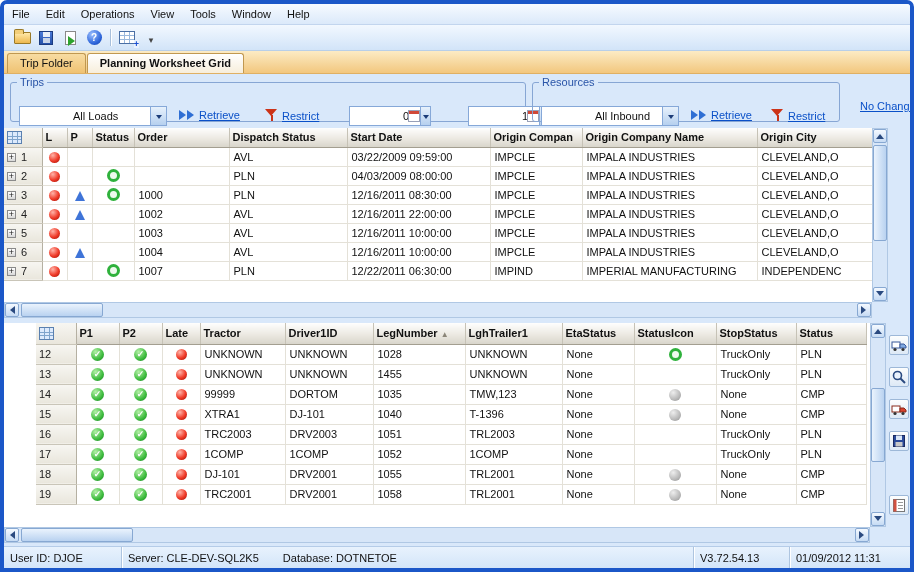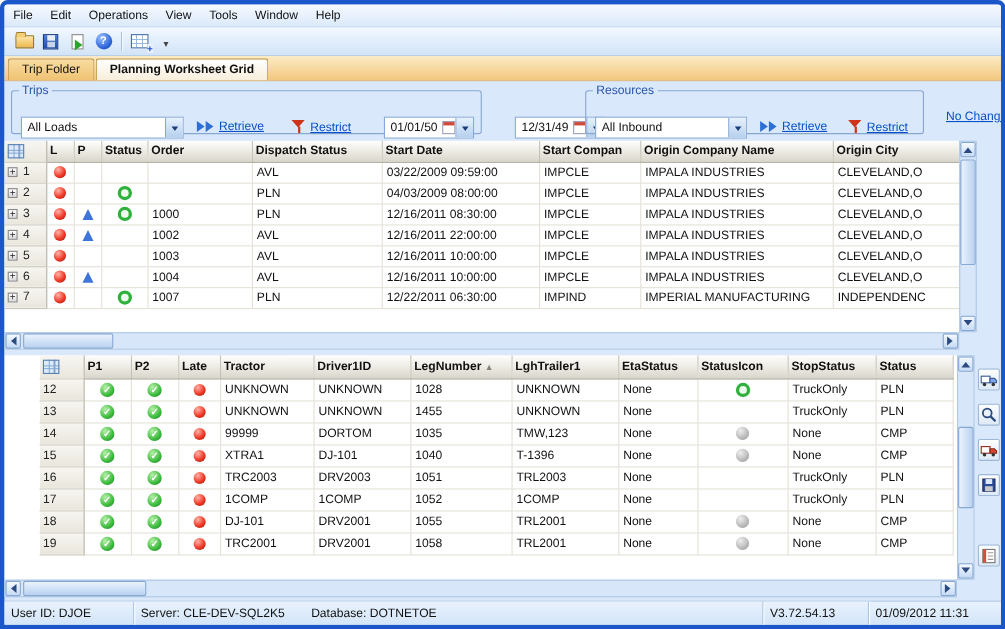--- a/index.html
+++ b/index.html
@@ -37,23 +37,23 @@
   .tabstrip{position:absolute;left:0;top:47px;width:100%;height:23px;display:flex;align-items:flex-end;
     background:linear-gradient(#fcebc4,#f2c77e);border-bottom:1px solid #dfb064;padding-left:3px;}
   .tab{height:20px;padding:3px 12px 0;margin-right:1px;border:1px solid #c09850;border-bottom:none;
     border-radius:3px 3px 0 0;background:linear-gradient(#f8dca2,#efc272);white-space:nowrap;}
   .tab.active{background:linear-gradient(#ffffff,#f7eedb);font-weight:bold;}
 
   
   .filters{position:absolute;left:0;top:70px;width:100%;height:54px;background:#d9e8fa;}
   .group{position:absolute;top:2px;height:46px;margin:0;padding:0;border:1px solid #87a6d4;border-radius:3px;}
   .group legend{margin-left:6px;padding:0 3px;color:#2a55a8;font-size:11px;}
-  .g-trips{left:6px;width:428px;}
+  .g-trips{left:6px;width:516px;}
   .g-res{left:528px;width:308px;}
-  .combo,.datecombo{position:absolute;height:20px;background:#fff;border:1px solid #86a8d8;display:flex;align-items:center;overflow:hidden;}
+  .combo,.datecombo{position:absolute;height:20px;background:#fff;border:1px solid #86a8d8;display:flex;align-items:center;overflow:hidden;padding-left:48px;}
   .combo-text,.date-text{flex:1;padding:0 5px;white-space:nowrap;overflow:hidden;}
   .combo-arrow{width:16px;height:100%;background:linear-gradient(#e7f1fc,#b6d0ef);border-left:1px solid #86a8d8;
     display:flex;align-items:center;justify-content:center;}
   .combo-arrow::after{content:"";border:3.5px solid transparent;border-top:4.5px solid #1c3c78;margin-top:4px;}
   .linkbtn{position:absolute;display:flex;align-items:center;white-space:nowrap;}
   .linktext{color:#0a50c8;text-decoration:underline;}
   .ic-retrieve{width:16px;height:11px;position:relative;margin-right:4px;}
   .ic-retrieve::before,.ic-retrieve::after{content:"";position:absolute;top:0;border:5.5px solid transparent;border-left:7px solid #2f6fd4;}
   .ic-retrieve::before{left:0;}.ic-retrieve::after{left:8px;}
   .ic-funnel{width:13px;height:13px;position:relative;margin-right:4px;}
@@ -234,21 +234,21 @@
           </colgroup>
           <thead>
             <tr>
               <th class="corner"><span class="cicon grid-options"></span></th>
               <th><span>L</span></th>
               <th><span>P</span></th>
               <th><span>Status</span></th>
               <th><span>Order</span></th>
               <th><span>Dispatch Status</span></th>
               <th><span>Start Date</span></th>
-              <th><span>Start Compan</span></th>
+              <th><span>Origin Compan</span></th>
               <th><span>Origin Company Name</span></th>
               <th><span>Origin City</span></th>
             </tr>
           </thead>
           <tbody>
             <tr>
               <td class="rownum"><span class="expander">+</span><span class="rn">1</span></td>
               <td class="iconcell"><span class="cicon red-dot"></span></td>
               <td class="iconcell"></td>
               <td class="iconcell"></td>

